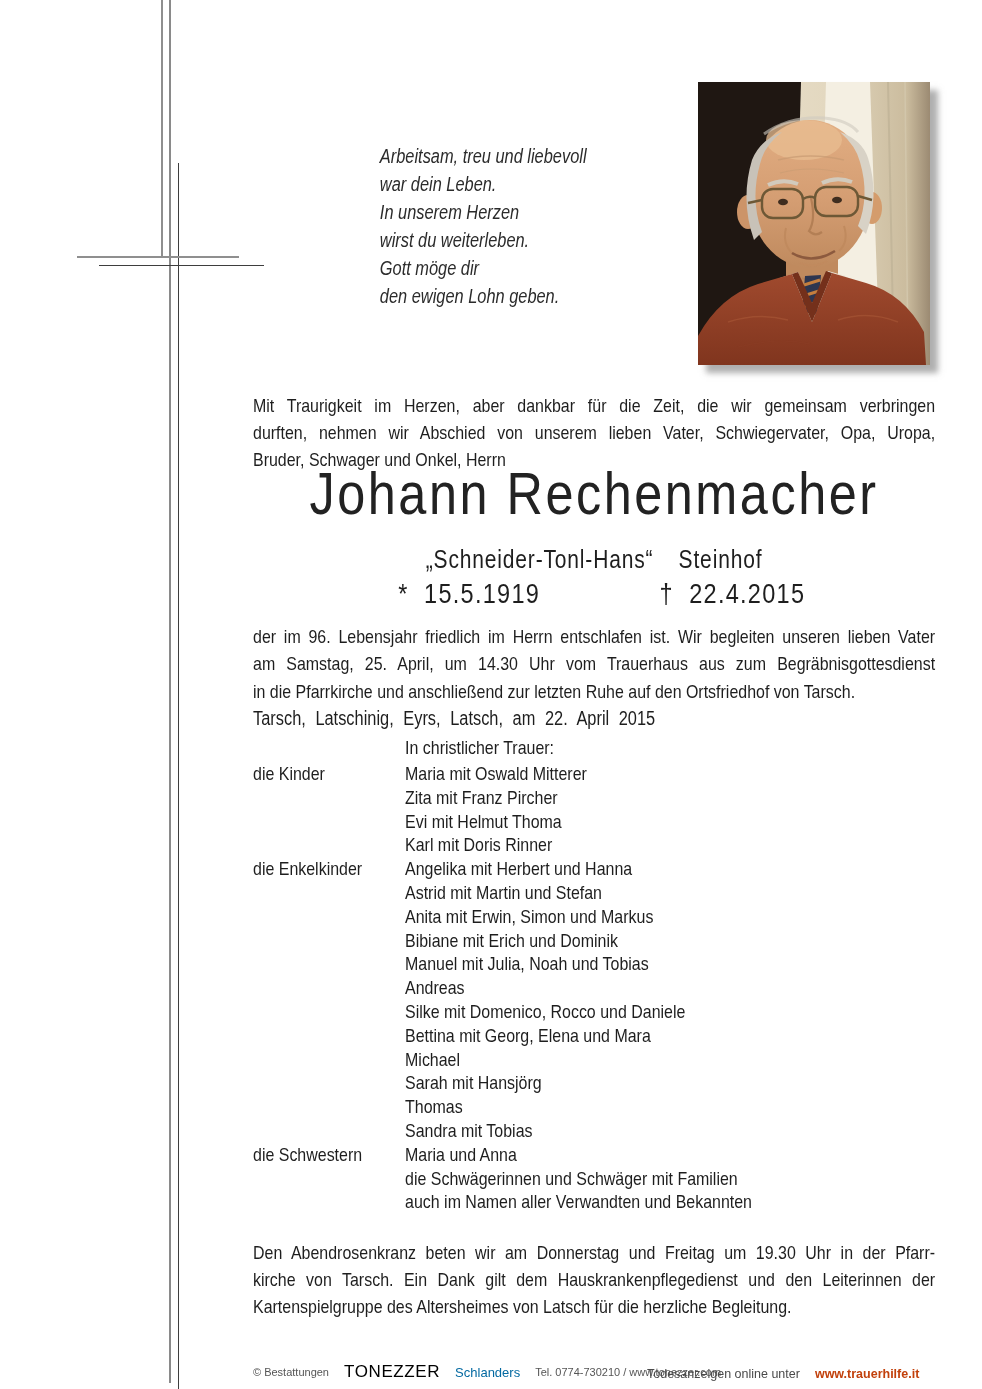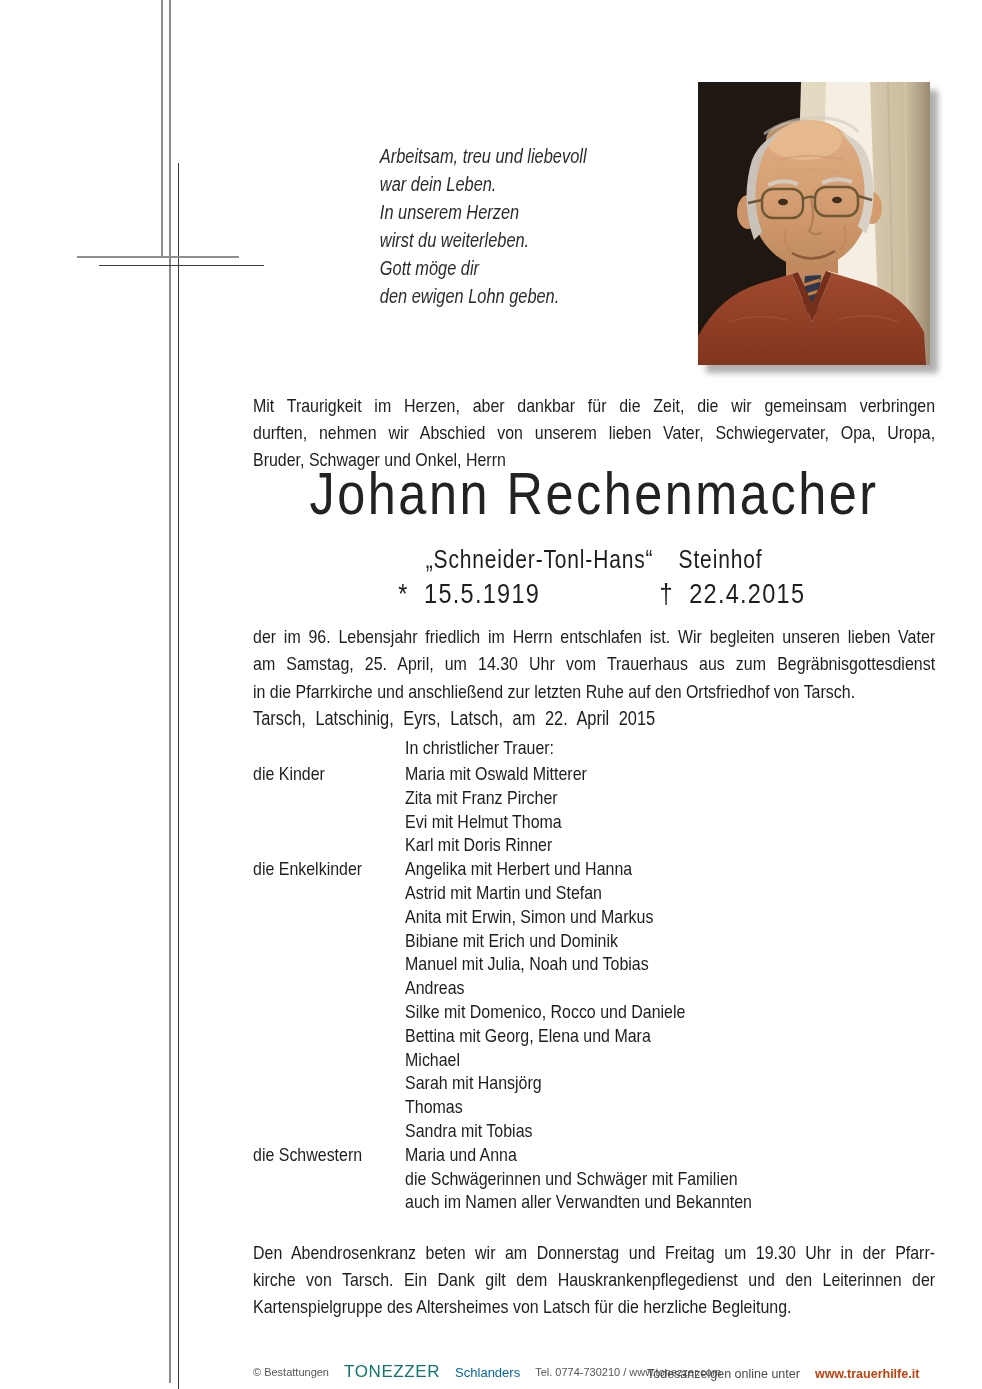--- a/index.html
+++ b/index.html
@@ -68,21 +68,21 @@
   .mourners { top: 762px; font-size: 19px; line-height: 23.8px; }
   .group   { display: flex; }
   .glabel  { flex: 0 0 181px; }
   .gnames  { flex: 1 1 auto; }
 
   
   .footer { position: absolute; left: 233px; top: 1356px; width: 700px; height: 28px; color: #555; }
   .f-left  { position: absolute; left: 0;   bottom: 2px; display: flex; align-items: center; gap: 15px; white-space: nowrap; }
   .f-right { position: absolute; left: 394px; bottom: 3px; display: flex; align-items: baseline; gap: 15px; white-space: nowrap; font-size: 12.5px; color: #4a4a4a; }
   .f-copy  { font-size: 11px; }
-  .f-brand { font-size: 17px; letter-spacing: 0.6px; color: #0f766e; }
+  .f-brand { font-size: 17px; letter-spacing: 0.6px; color: #000000; }
   .f-city  { font-size: 13px; color: #0369a1; }
   .f-tel   { font-size: 11px; }
   .f-url   { font-weight: bold; color: #c2410c; }
 </style>
 </head>
 <body>
 
 <div class="page">
 
   <div>

